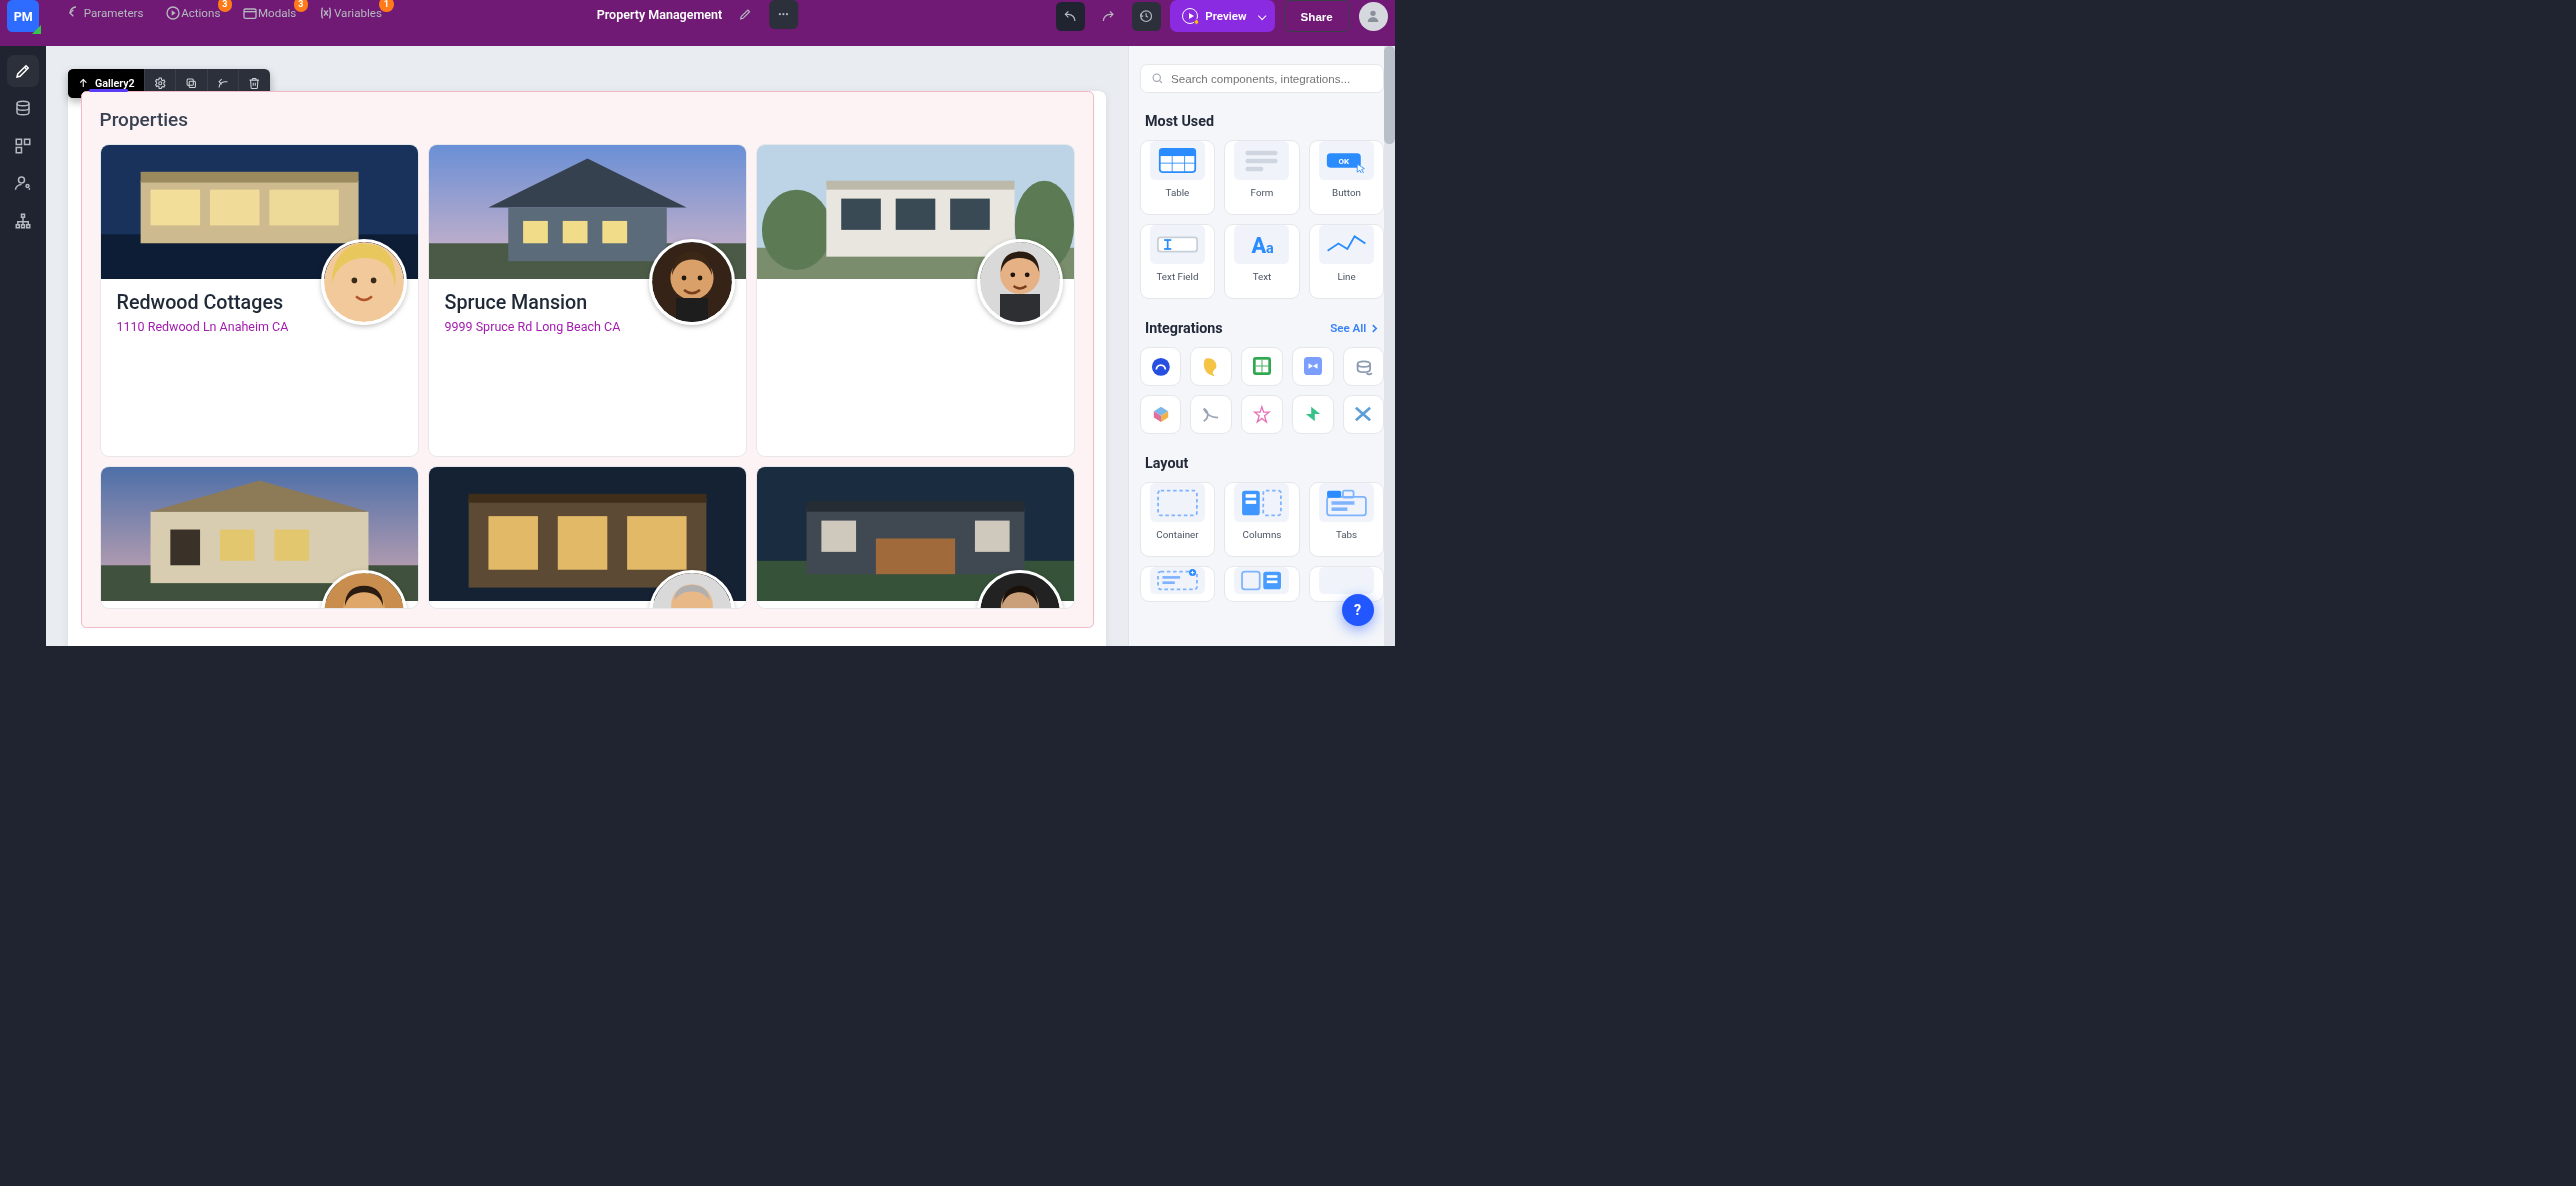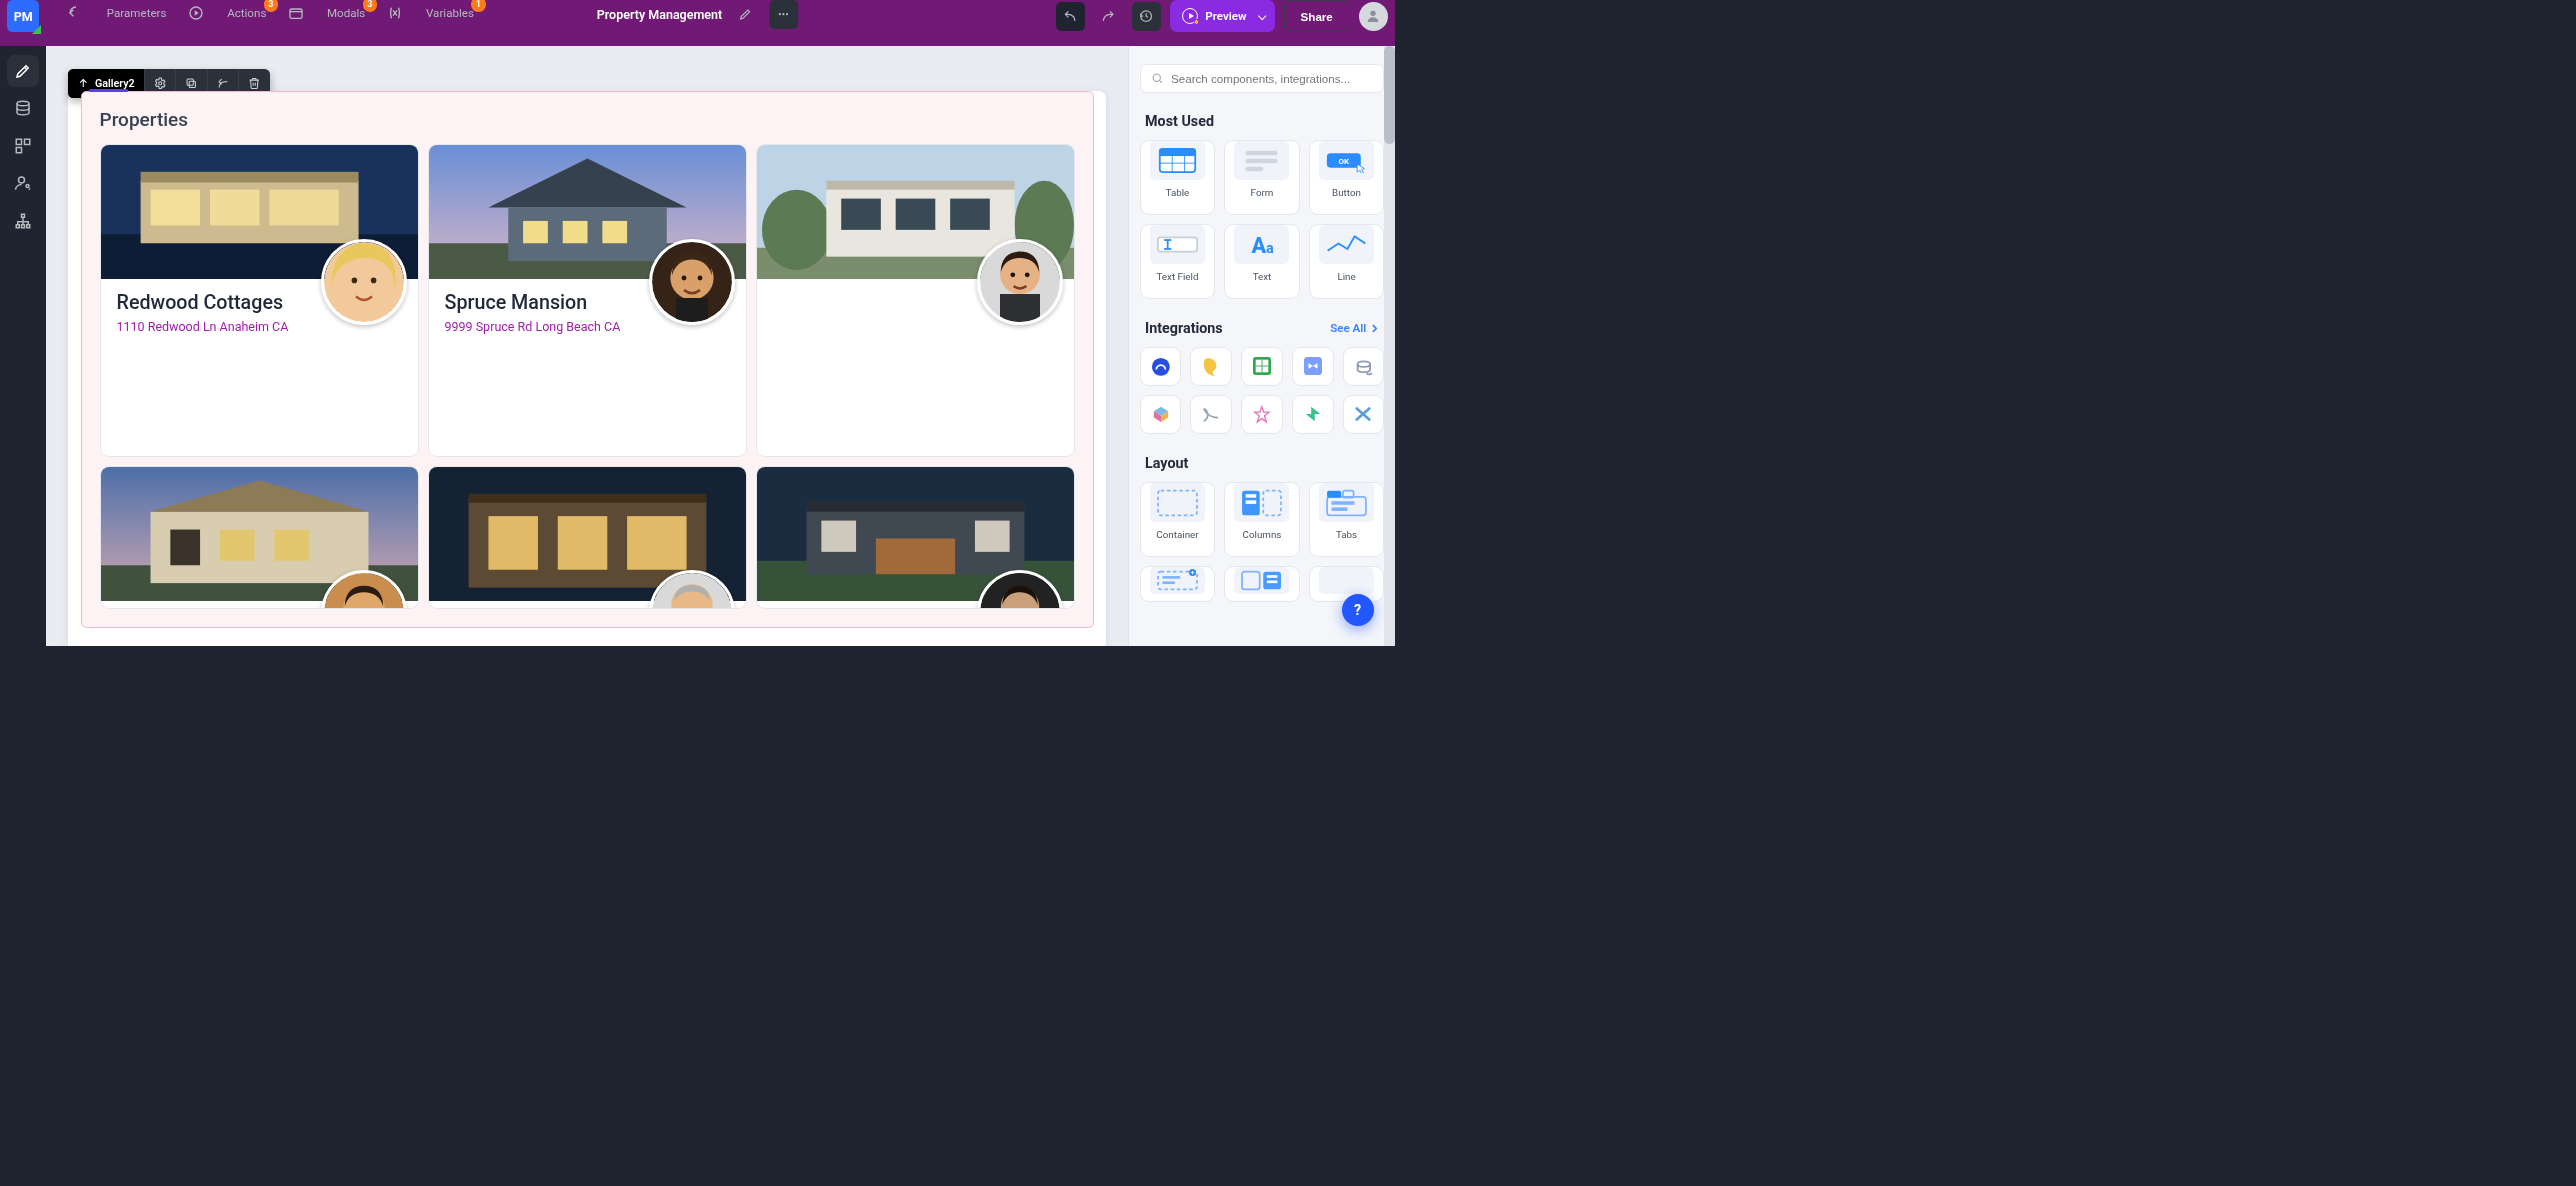--- a/index.html
+++ b/index.html
@@ -39,21 +39,21 @@
   .logo::after{
     content:"";
     position:absolute;
     right:-1.8px; bottom:-1.8px;
     border-bottom:9px solid #3ac44f;
     border-left:9px solid transparent;
   }
   .topbtn {
     display: flex;
     align-items: center;
-    gap: 23px;
+    gap: 0;
     color: #b5b8bf;
     font-size: 11.6px;
     padding: 5.4px 9px;
     border-radius: 5.4px;
     cursor: pointer;
     position: relative;
   }
   .topbtn svg { width:16px; height:16px; stroke:#b5b8bf; fill:none; stroke-width:2; }
   .badge {
     position: absolute;

